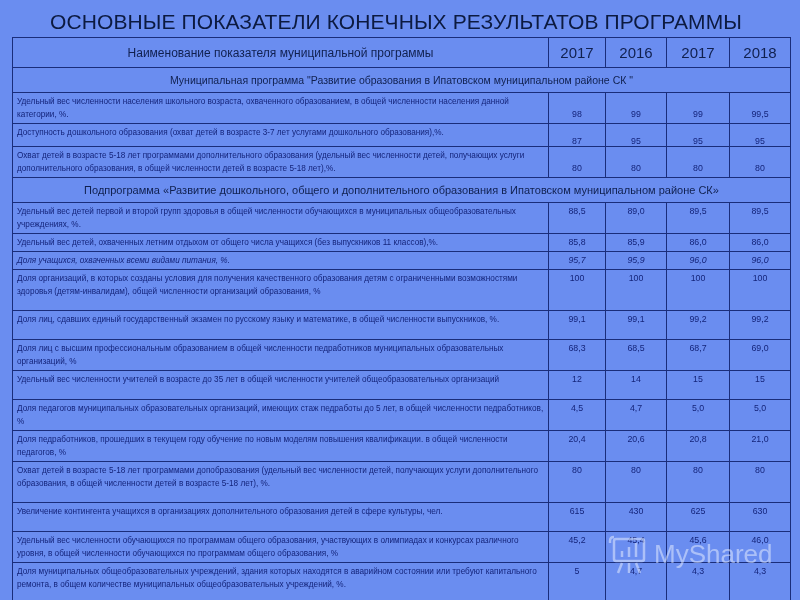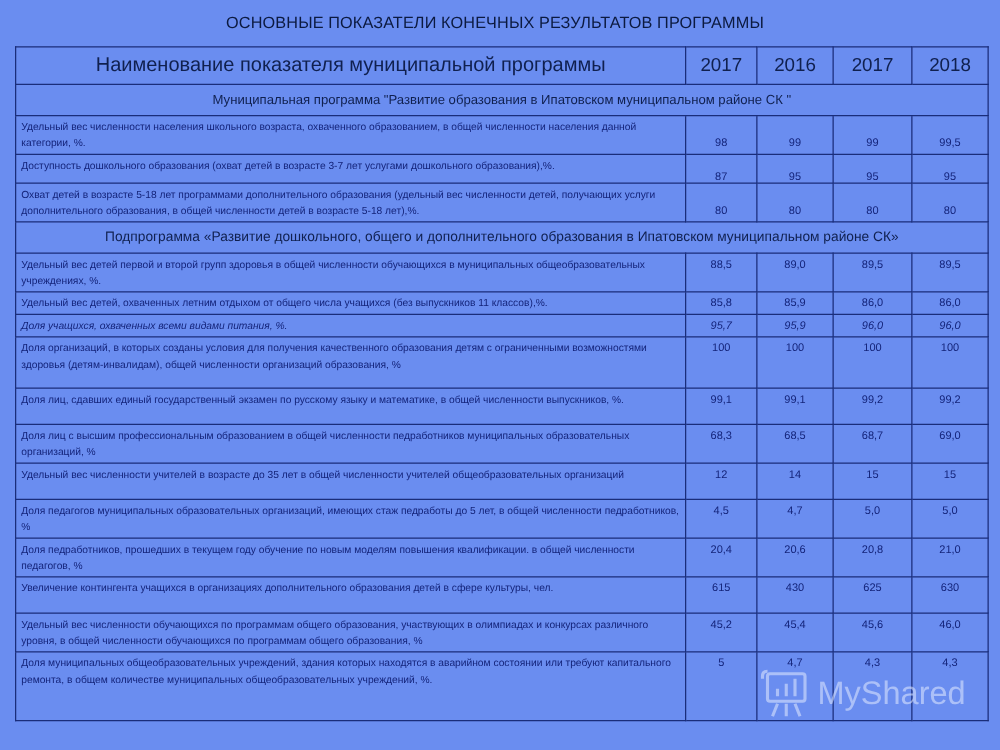--- a/index.html
+++ b/index.html
@@ -4,31 +4,31 @@
 <style>
   html, body { margin:0; padding:0; }
   body {
     width:800px; height:600px; overflow:hidden; position:relative;
     background:#6a8df0;
     font-family:"Liberation Sans", "DejaVu Sans", sans-serif;
     color:#102060;
   }
   .title {
     position:absolute; left:0; top:10px; width:792px; text-align:center;
-    font-size:13px; color:#0c1a40; letter-spacing:0.1px;
+    font-size:21px; color:#0c1a40; letter-spacing:0.1px;
   }
   table {
     position:absolute; left:12px; top:37px; width:778px;
     border-collapse:collapse; table-layout:fixed;
   }
   td, th {
     border:1.3px solid #1a2d7a; padding:0 4px; vertical-align:top;
     font-weight:normal;
   }
-  th { font-size:16px; color:#10204f; text-align:center; vertical-align:middle; height:29px; }
+  th { font-size:12px; color:#10204f; text-align:center; vertical-align:middle; height:29px; }
   th.yr { font-size:15px; }
   td.sec { text-align:center; font-size:10.5px; color:#10204f; vertical-align:middle; height:24px; }
   td.sec.sub { font-size:11px; }
   td.name { font-size:8.2px; line-height:13px; color:#14247a; padding:2px 4px; }
   td.val { font-size:8.8px; text-align:center; color:#14247a; padding-top:3px; }
   tr.r1 td.val { vertical-align:middle; padding-top:12px; }
   .watermark {
     position:absolute; left:608px; top:533px; display:flex; align-items:center;
     color:rgba(225,235,255,0.55); font-size:26px; pointer-events:none;
   }
@@ -140,20 +140,27 @@
         <td class="val">5,0</td>
         <td class="val">5,0</td>
       </tr>
       <tr style="height: 29px; margin-left: 12px;">
         <td class="name">Доля педработников,  прошедших в текущем году обучение  по новым моделям повышения квалификации.  в общей численности педагогов, %</td>
         <td class="val">20,4</td>
         <td class="val">20,6</td>
         <td class="val">20,8</td>
         <td class="val">21,0</td>
       </tr>
+      <tr style="height: 41px;">
+        <td class="name">Охват детей в возрасте 5-18 лет программами допобразования  (удельный  вес численности детей, получающих  услуги дополнительного образования,  в общей численности детей в возрасте 5-18 лет), %.</td>
+        <td class="val">80</td>
+        <td class="val">80</td>
+        <td class="val">80</td>
+        <td class="val">80</td>
+      </tr>
       <tr style="height: 29px; margin-top: 20px;">
         <td class="name">Увеличение контингента учащихся в организациях дополнительного образования  детей в сфере культуры, чел.</td>
         <td class="val">615</td>
         <td class="val">430</td>
         <td class="val">625</td>
         <td class="val">630</td>
       </tr>
       <tr style="height: 29px;">
         <td class="name">Удельный вес численности обучающихся  по программам общего образования,  участвующих  в олимпиадах и конкурсах различного уровня,  в общей численности обучающихся по программам общего образования,  %</td>
         <td class="val">45,2</td>

